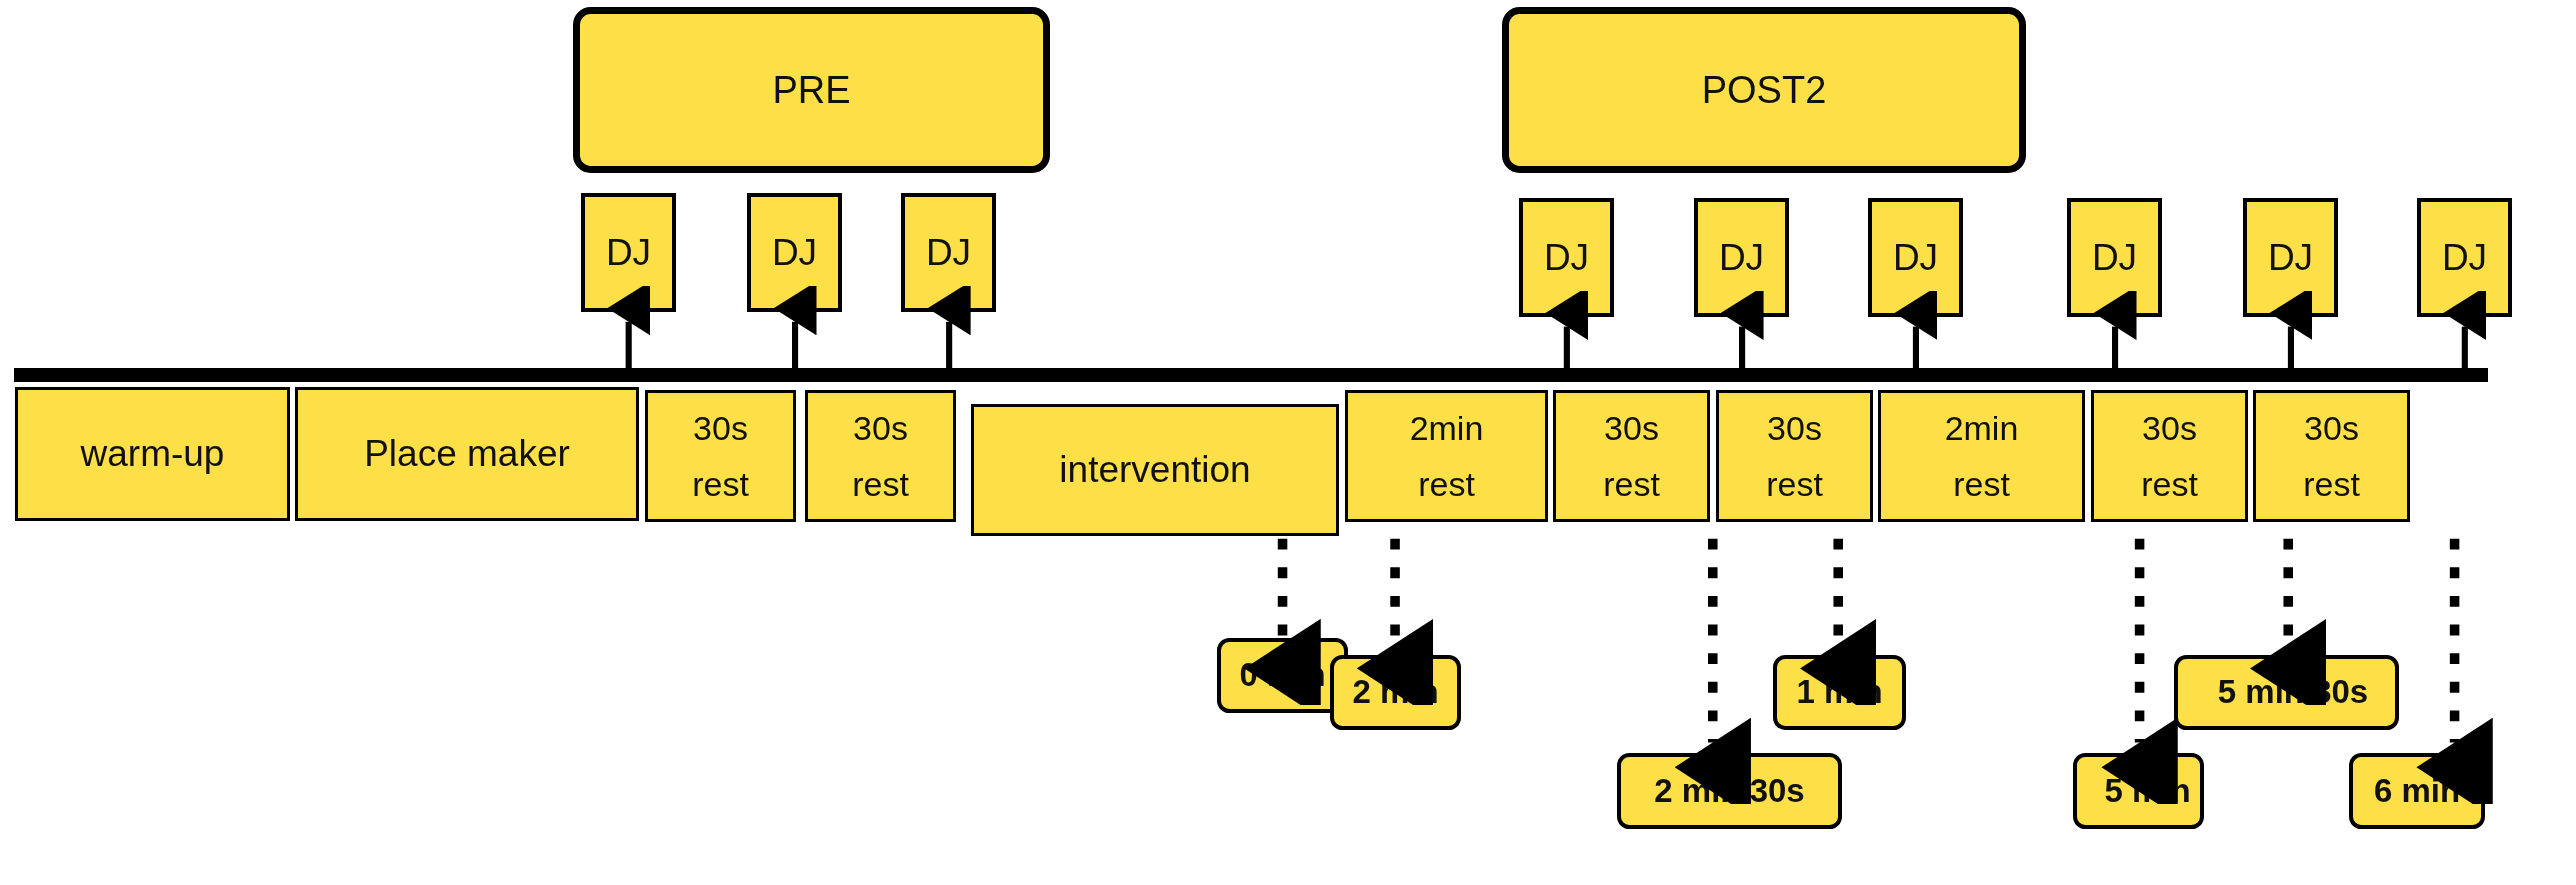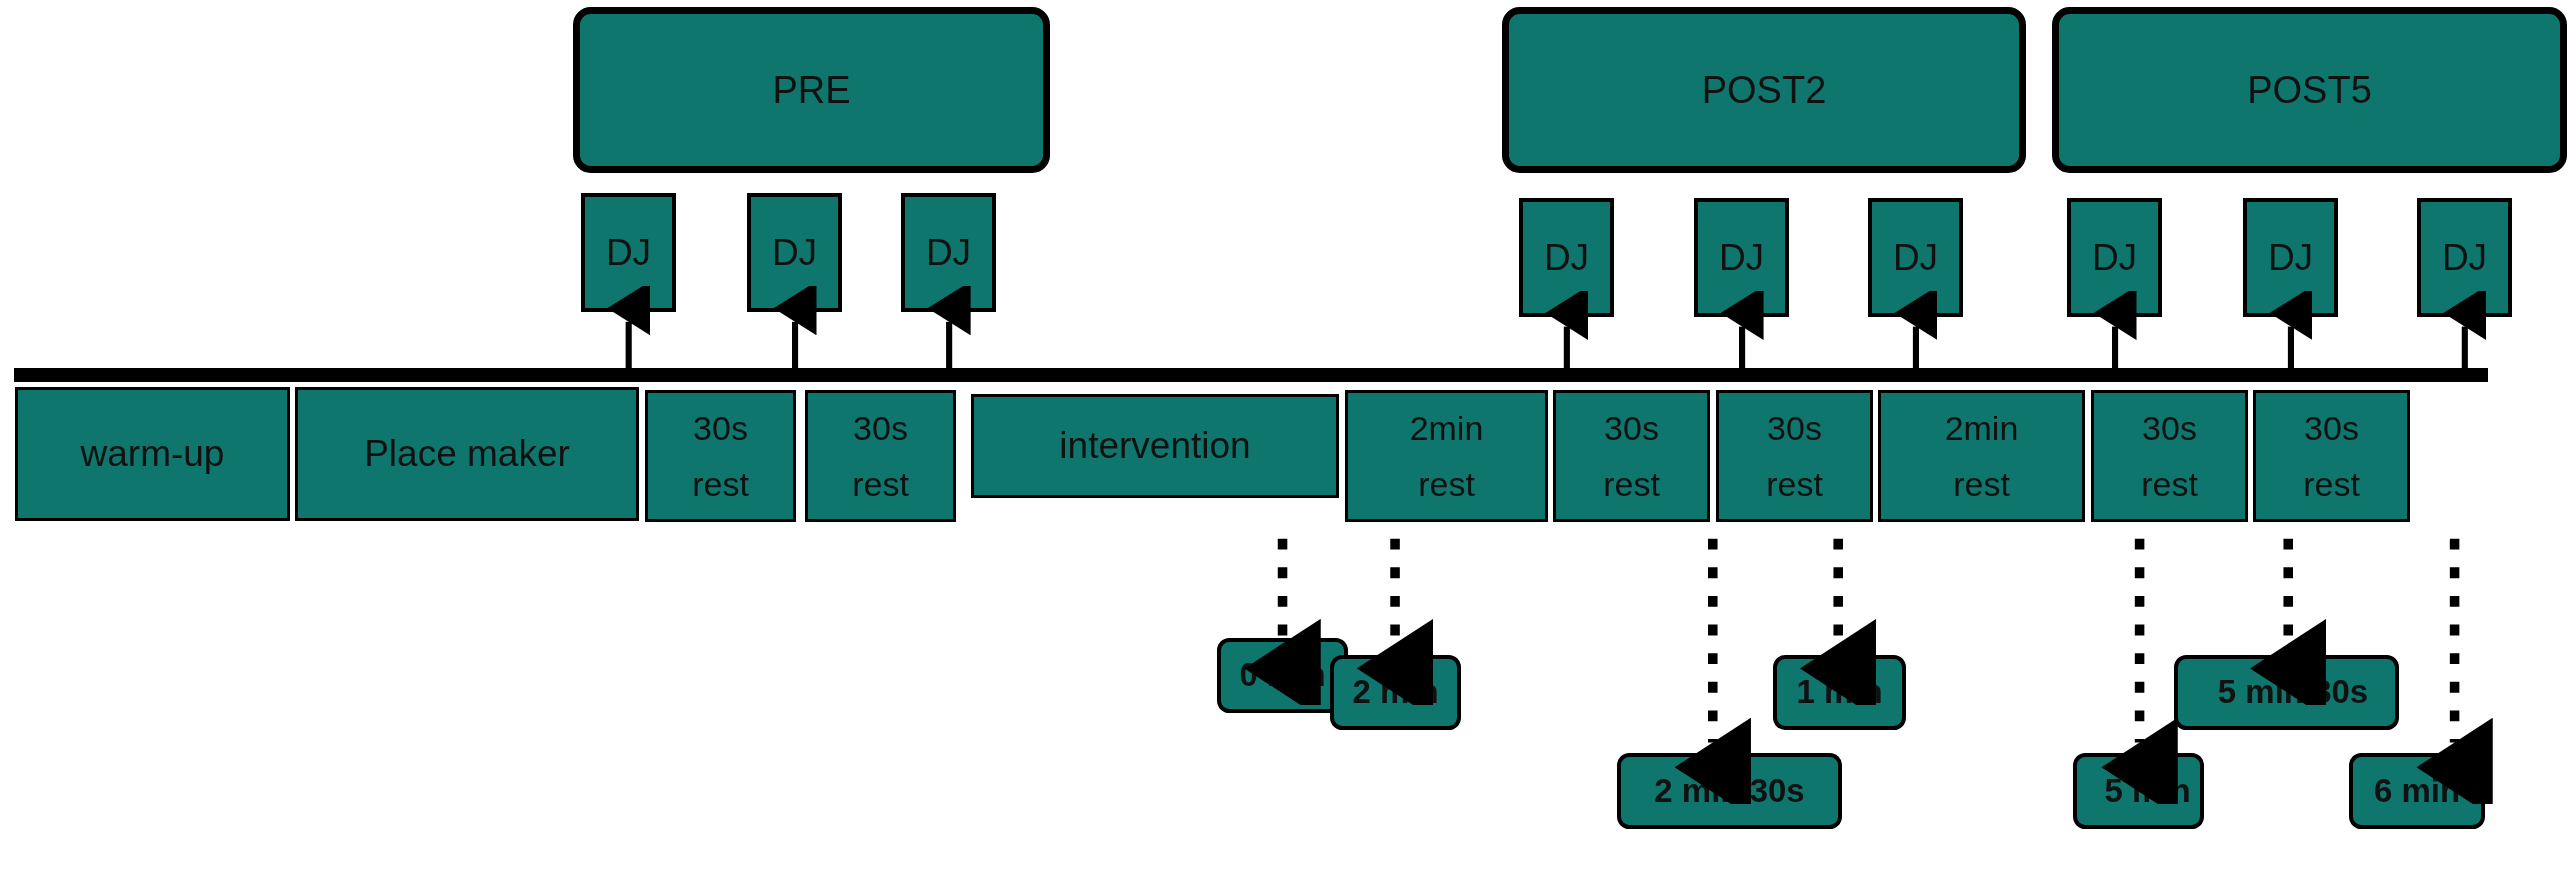--- a/index.html
+++ b/index.html
@@ -12,21 +12,21 @@
     width: 2576px;
     height: 885px;
     background: #ffffff;
     font-family: "Liberation Sans", sans-serif;
     overflow: hidden;
   }
   
   .box {
     position: absolute;
     box-sizing: border-box;
-    background: #0f766e;
+    background: #fde047;
     display: flex;
     align-items: center;
     justify-content: center;
     text-align: center;
     color: #111111;
     line-height: 1.12;
   }
   
   .phase-header {
     border: 7.5px solid #000000;
@@ -76,23 +76,20 @@
 <body>
 
 <div id="canvas">
 
   <div class="box phase-header" style="left:573px;top:6.8px;width:477px;height:166px;">
     <span>PRE</span>
   </div>
   <div class="box phase-header" style="left:1502px;top:6.8px;width:524px;height:166px;">
     <span>POST2</span>
   </div>
-  <div class="box phase-header" style="left:2052px;top:6.8px;width:515px;height:166px;">
-    <span>POST5</span>
-  </div>
 
   <div class="box dj-box" style="left:581px;top:193px;width:95px;height:119px;">
     <span>DJ</span>
     </div>
   <div class="box dj-box" style="left:747px;top:193px;width:95px;height:119px;">
     <span>DJ</span>
     </div>
   <div class="box dj-box" style="left:901px;top:193px;width:95px;height:119px;">
     <span>DJ</span>
     </div>
@@ -124,21 +121,21 @@
     <span class="l1">Place maker</span>
     </div>
   <div class="box seg-box" style="left:645px;top:390px;width:151px;height:132px;">
     <span class="l1">30s</span>
     <span class="l2">rest</span>
     </div>
   <div class="box seg-box" style="left:805px;top:390px;width:151px;height:132px;">
     <span class="l1">30s</span>
     <span class="l2">rest</span>
     </div>
-  <div class="box seg-box seg-wide" style="left:971px;top:394px;width:368px;height:104px;">
+  <div class="box seg-box seg-wide" style="left:971px;top:404px;width:368px;height:132px;">
     <span class="l1">intervention</span>
     </div>
   <div class="box seg-box" style="left:1345px;top:390px;width:203px;height:132px;">
     <span class="l1">2min</span>
     <span class="l2">rest</span>
     </div>
   <div class="box seg-box" style="left:1553px;top:390px;width:157px;height:132px;">
     <span class="l1">30s</span>
     <span class="l2">rest</span>
     </div>

